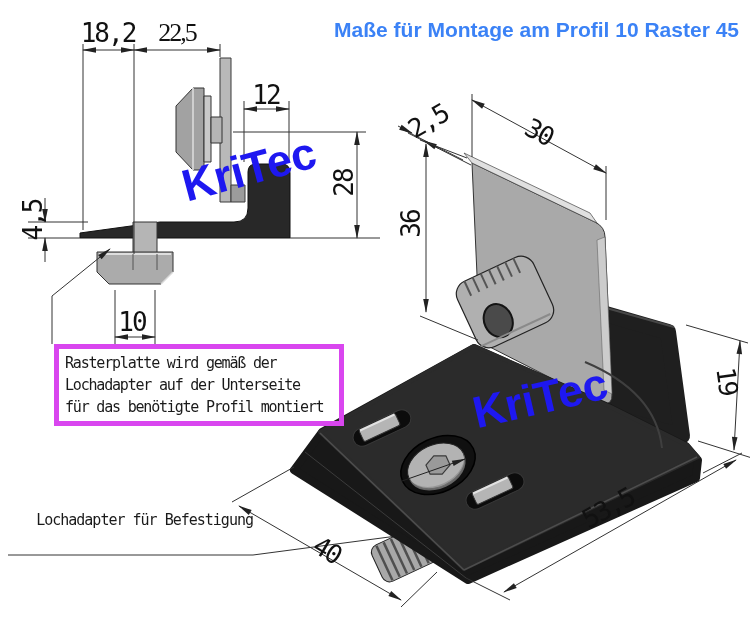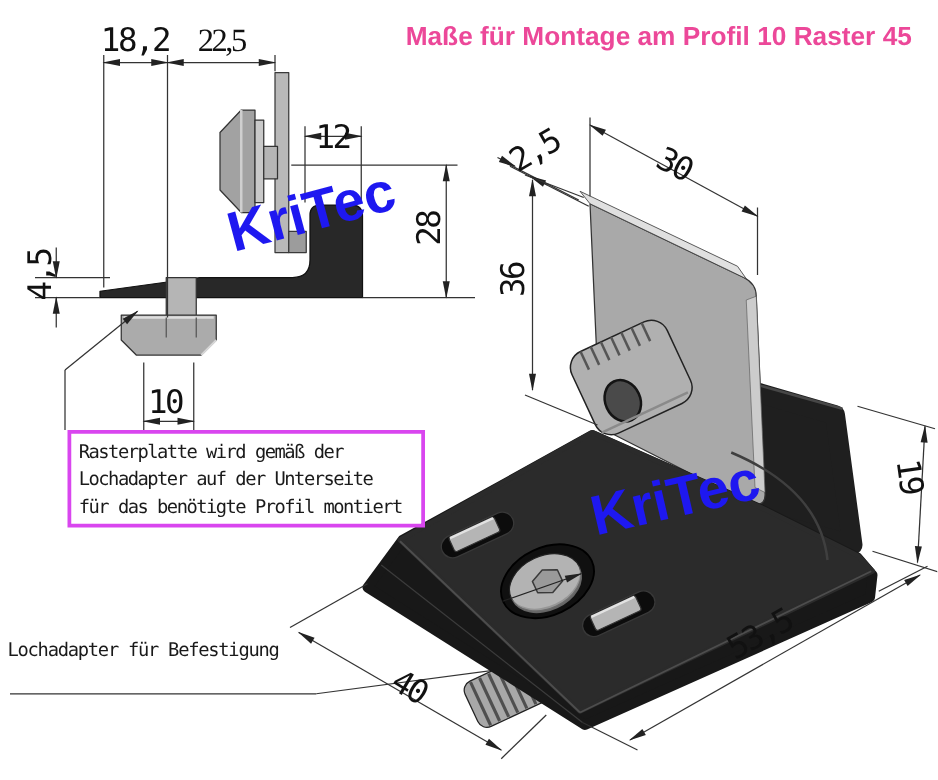--- a/index.html
+++ b/index.html
@@ -1,30 +1,30 @@
 <!DOCTYPE html>
 <html><head>
 <meta charset="utf-8">
 <style>
   html,body{margin:0;padding:0;background:#fff;}
   .canvas{position:relative;width:750px;height:624px;background:#ffffff;overflow:hidden;
           font-family:"DejaVu Sans Mono",monospace;}
   .canvas svg{position:absolute;left:0;top:0;}
   .dim{position:absolute;font-size:26px;letter-spacing:-2px;color:#111;white-space:nowrap;
        transform:translate(-50%,-50%) rotate(var(--r,0deg));transform-origin:center;line-height:1;}
-  .title{position:absolute;left:315px;top:16px;width:424px;text-align:center;
+  .title{position:absolute;left:315px;top:16px;width:424px;text-align:right;
          font-family:"Liberation Sans",sans-serif;font-weight:bold;font-size:21px;
-         color:#ec4899;line-height:28px;white-space:nowrap;}
+         color:#3b82f6;line-height:28px;white-space:nowrap;}
   .wm{position:absolute;font-family:"Liberation Sans",sans-serif;font-weight:bold;
       font-size:45px;color:#1e18f0;white-space:nowrap;line-height:1;
       transform:translate(-50%,-50%) rotate(var(--r,-14deg));}
-  .note-box{position:absolute;left:54px;top:344px;width:268px;border:3px solid #d946ef;
+  .note-box{position:absolute;left:54px;top:344px;width:268px;border:5px solid #d946ef;
             padding:3px 6px;font-size:15px;letter-spacing:-1.2px;color:#1a1a1a;
             line-height:22px;background:transparent;}
-  .note-free{position:absolute;left:6px;top:509px;width:247px;
+  .note-free{position:absolute;left:6px;top:509px;width:247px;text-align:right;
              font-size:15px;letter-spacing:-1px;color:#1a1a1a;line-height:22px;}
   .note-line{white-space:nowrap;}
 </style>
 </head>
 <body>
 
 <div class="canvas">
 
 <svg width="750" height="624" viewBox="0 0 750 624">
   <defs>
@@ -178,21 +178,21 @@
     <line x1="232" y1="502" x2="294" y2="467"></line>
     <line x1="437" y1="572" x2="401" y2="607"></line>
     <line x1="239" y1="506" x2="401" y2="600" marker-start="url(#mS)" marker-end="url(#mE)"></line>
   </g>
 </svg>
 
   <div class="title">Maße für Montage am Profil 10 Raster 45</div>
 
   <span class="dim" style="left:108px;top:33px;">18,2</span>
   <span class="dim" style="left:177px;top:33px;font-family:Liberation Serif, serif;">22,5</span>
-  <span class="dim" style="left:266px;top:95px;margin-top:15px;">12</span>
+  <span class="dim" style="left:266px;top:95px;">12</span>
   <span class="dim" style="left:344px;top:183px;--r:-90deg;">28</span>
   <span class="dim" style="left:33px;top:220px;--r:-90deg;">4,5</span>
   <span class="dim" style="left:132px;top:322px;">10</span>
 
   <span class="dim" style="left:428px;top:121px;--r:-30deg;">2,5</span>
   <span class="dim" style="left:539px;top:132px;--r:28deg;">30</span>
   <span class="dim" style="left:411px;top:224px;--r:-90deg;">36</span>
   <span class="dim" style="left:727px;top:381px;--r:82deg;">19</span>
   <span class="dim" style="left:608px;top:508px;--r:-29deg;">53,5</span>
   <span class="dim" style="left:327px;top:550px;--r:31deg;">40</span>

